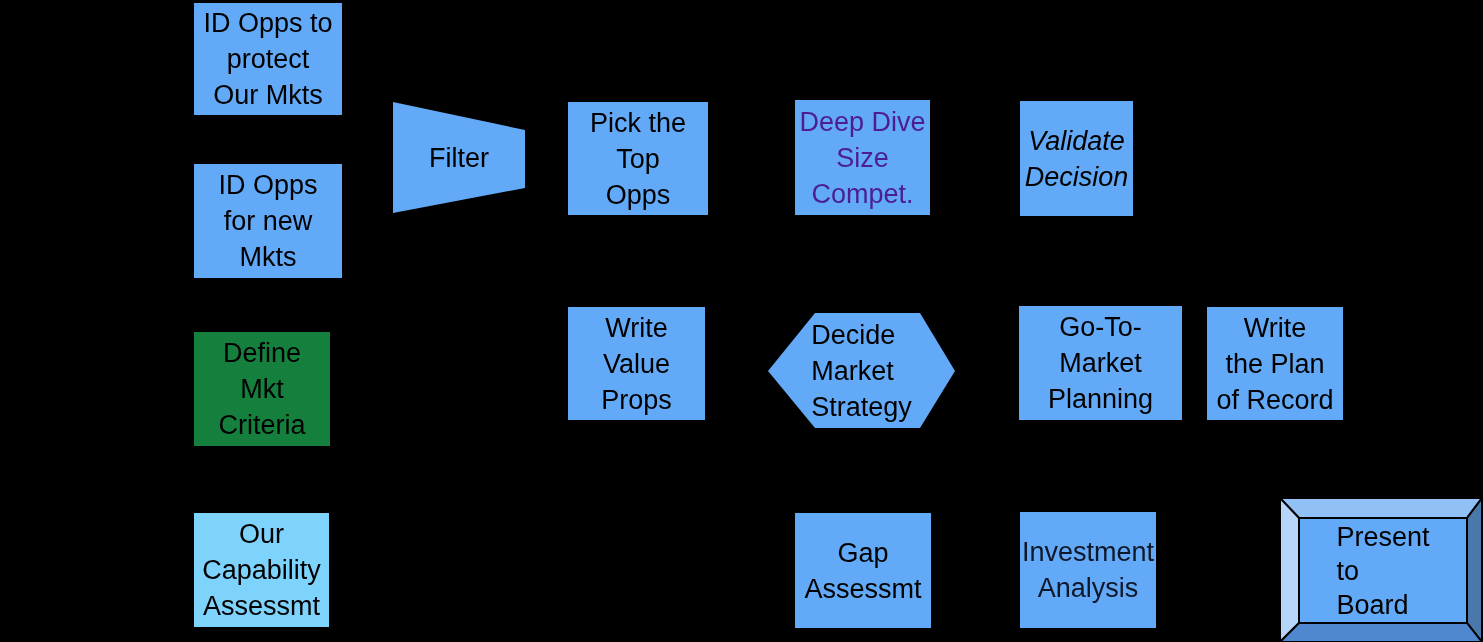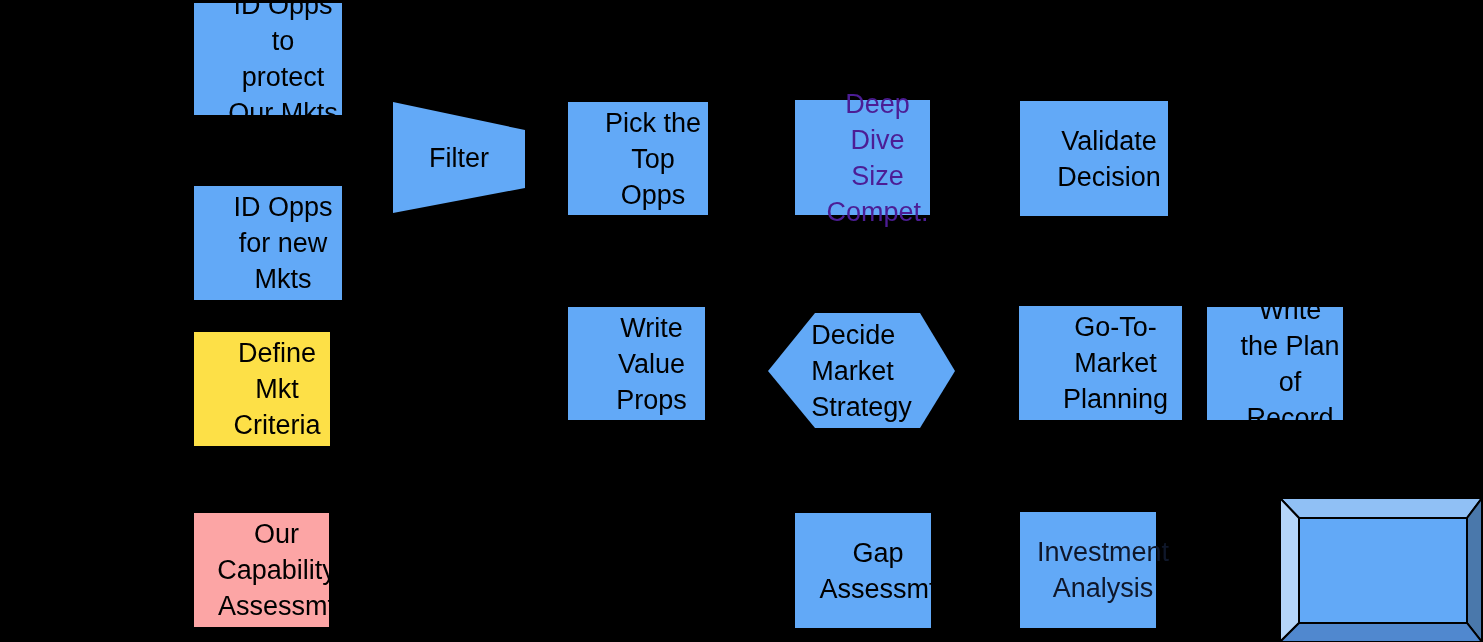--- a/index.html
+++ b/index.html
@@ -18,21 +18,20 @@
   .node {
     position: absolute;
     display: flex;
     align-items: center;
     justify-content: center;
     text-align: center;
     white-space: pre-line;
     font-size: 27px;
     line-height: 36px;
     box-sizing: border-box;
-    padding-left: 30px;
   }
   .shape-wrap {
     position: absolute;
   }
   .shape-wrap svg {
     position: absolute;
     left: 0;
     top: 0;
     display: block;
   }
@@ -53,48 +52,48 @@
 </head>
 <body>
 
 <div class="canvas" style="background-color: rgb(0, 0, 0);">
 
 
   <div class="node" style="left: 194px; top: 3px; width: 148px; height: 112px; background-color: rgb(98, 169, 247); color: rgb(0, 0, 0);">ID Opps to
 protect
 Our Mkts</div>
 
-  <div class="node" style="left: 194px; top: 164px; width: 148px; height: 114px; background-color: rgb(98, 169, 247); color: rgb(0, 0, 0); margin-top: 22px;">ID Opps
+  <div class="node" style="left: 194px; top: 164px; width: 148px; height: 114px; background-color: rgb(98, 169, 247); color: rgb(0, 0, 0);">ID Opps
 for new
 Mkts</div>
 
-  <div class="node" style="left: 194px; top: 332px; width: 136px; height: 114px; background-color: #fde047; color: rgb(0, 0, 0);">Define
+  <div class="node" style="left: 194px; top: 332px; width: 136px; height: 114px; background-color: #15803d; color: rgb(0, 0, 0);">Define
 Mkt
 Criteria</div>
 
-  <div class="node" style="left: 194px; top: 513px; width: 135px; height: 114px; background-color: #fca5a5; color: rgb(0, 0, 0);">Our
+  <div class="node" style="left: 194px; top: 513px; width: 135px; height: 114px; background-color: #7dd3fc; color: rgb(0, 0, 0);">Our
 Capability
 Assessmt</div>
 
   <div class="shape-wrap" style="left:393px; top:102px; width:132px; height:112px;">
     <svg width="132" height="112" viewBox="0 0 132 112">
       <polygon points="0,0 132,28 132,86 0,111" fill="#62a9f7"></polygon>
     </svg>
     <div class="shape-label" style="left: 0px; top: 0px; width: 132px; height: 112px; color: rgb(0, 0, 0);">Filter</div>
   </div>
 
   <div class="node" style="left: 568px; top: 102px; width: 140px; height: 113px; background-color: rgb(98, 169, 247); color: rgb(0, 0, 0);">Pick the
 Top
 Opps</div>
 
   <div class="node" style="left: 795px; top: 100px; width: 135px; height: 115px; background-color: rgb(98, 169, 247); color: #4c1d95;">Deep Dive
 Size
 Compet.</div>
 
-  <div class="node" style="left: 1020px; top: 101px; width: 148px; height: 115px; background-color: rgb(98, 169, 247); color: rgb(0, 0, 0);">Validate
+  <div class="node" style="left: 1020px; top: 101px; width: 113px; height: 115px; background-color: rgb(98, 169, 247); color: rgb(0, 0, 0); font-style: italic;">Validate
 Decision</div>
 
   <div class="node" style="left: 568px; top: 307px; width: 137px; height: 113px; background-color: rgb(98, 169, 247); color: rgb(0, 0, 0);">Write
 Value
 Props</div>
 
   <div class="shape-wrap" style="left:768px; top:307px; width:187px; height:115px;margin-top:6px;">
     <svg width="187" height="115" viewBox="0 0 187 115">
       <polygon points="0,58 47,0 152,0 187,58 152,115 47,115" fill="#62a9f7"></polygon>
     </svg>
@@ -118,15 +117,18 @@
 Analysis</div>
 
   <div class="shape-wrap" style="left:1280px; top:498px; width:202px; height:144px;">
     <svg width="202" height="144" viewBox="0 0 202 144">
       <polygon points="0,0 202,0 187,20 19,20" stroke-width="2" fill="#90c0f5" stroke="#000000"></polygon>
       <polygon points="0,0 19,20 19,125 0,144" stroke-width="2" fill="#b5d6fa" stroke="#000000"></polygon>
       <polygon points="202,0 187,20 187,125 202,144" stroke-width="2" fill="#4a78ab" stroke="#000000"></polygon>
       <polygon points="0,144 19,125 187,125 202,144" stroke-width="2" fill="#5088cf" stroke="#000000"></polygon>
       <rect x="19" y="20" width="168" height="105" stroke-width="2" fill="#62a9f7" stroke="#000000"></rect>
     </svg>
+    <div class="shape-label bevel-label" style="left: 19px; top: 20px; width: 168px; height: 105px; color: rgb(0, 0, 0);">Present
+to
+Board</div>
   </div>
 
 </div>
 
 </body></html>

